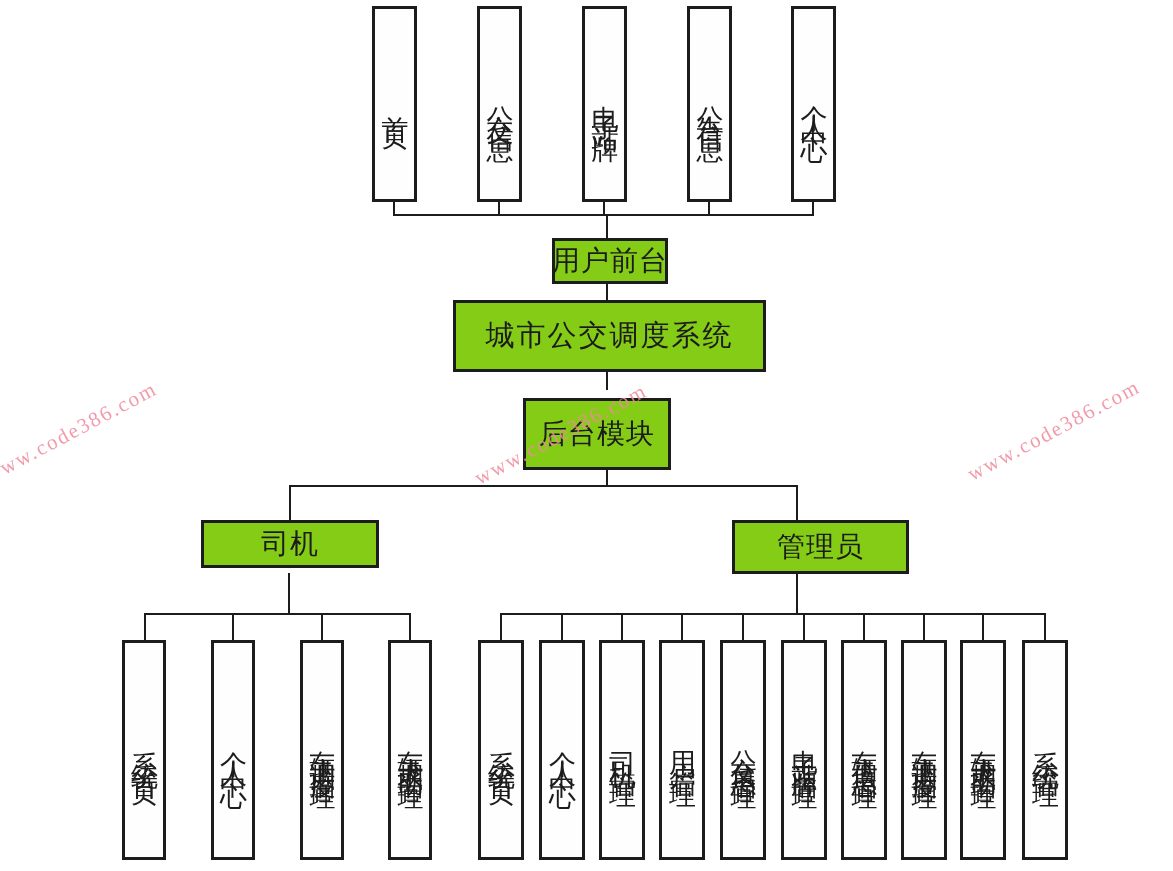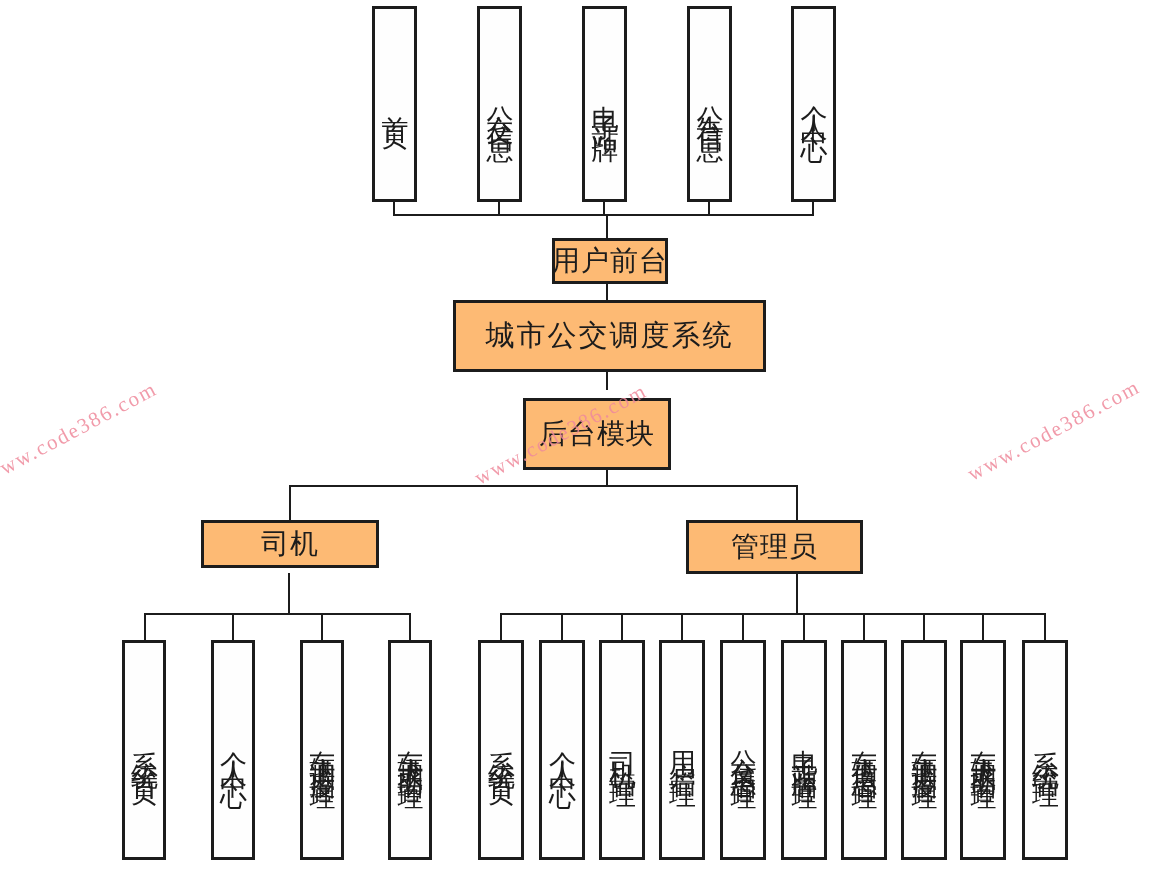--- a/index.html
+++ b/index.html
@@ -13,21 +13,21 @@
   }
   
   .vline,.hline{position:absolute;background:#1c1c1c;z-index:1;}
   .vline{width:2px;}
   .hline{height:2px;}
   
   .hbox{
     position:absolute;
     box-sizing:border-box;
     border:3px solid #1c1c1c;
-    background:#fdba74;
+    background:#84cc16;
     display:flex;
     align-items:center;
     justify-content:center;
     z-index:2;
     color:#1c1c1c;
   }
   .hbox .lbl{font-size:28px;letter-spacing:1px;white-space:nowrap;}
   .root .lbl{font-size:29px;letter-spacing:2px;}
   
   .vbox{
@@ -110,21 +110,21 @@
   </div>
   <div class="vline" style="left: 606px; top: 459px; height: 28px; background: rgb(28, 28, 28);"></div>
 
   <div class="hline" style="left: 289px; top: 485px; width: 509px; background: rgb(28, 28, 28);"></div>
   <div class="vline" style="left: 289px; top: 485px; height: 36px; background: rgb(28, 28, 28);"></div>
   <div class="vline" style="left: 796px; top: 485px; height: 36px; background: rgb(28, 28, 28);"></div>
 
   <div class="hbox" style="left:201px;top:520px;width:178px;height:48px;">
     <span class="lbl">司机</span>
   </div>
-  <div class="hbox" style="left:686px;top:520px;width:177px;height:54px;">
+  <div class="hbox" style="left:732px;top:520px;width:177px;height:54px;">
     <span class="lbl">管理员</span>
   </div>
 
   <div class="vline" style="left: 288px; top: 573px; height: 42px; background: rgb(28, 28, 28);"></div>
   <div class="hline" style="left: 144px; top: 613px; width: 267px; background: rgb(28, 28, 28);"></div>
   <div class="vline" style="left: 144px; top: 613px; height: 29px; background: rgb(28, 28, 28);"></div>
   <div class="vline" style="left: 232px; top: 613px; height: 29px; background: rgb(28, 28, 28);"></div>
   <div class="vline" style="left: 321px; top: 613px; height: 29px; background: rgb(28, 28, 28);"></div>
   <div class="vline" style="left: 409px; top: 613px; height: 29px; background: rgb(28, 28, 28);"></div>
 

